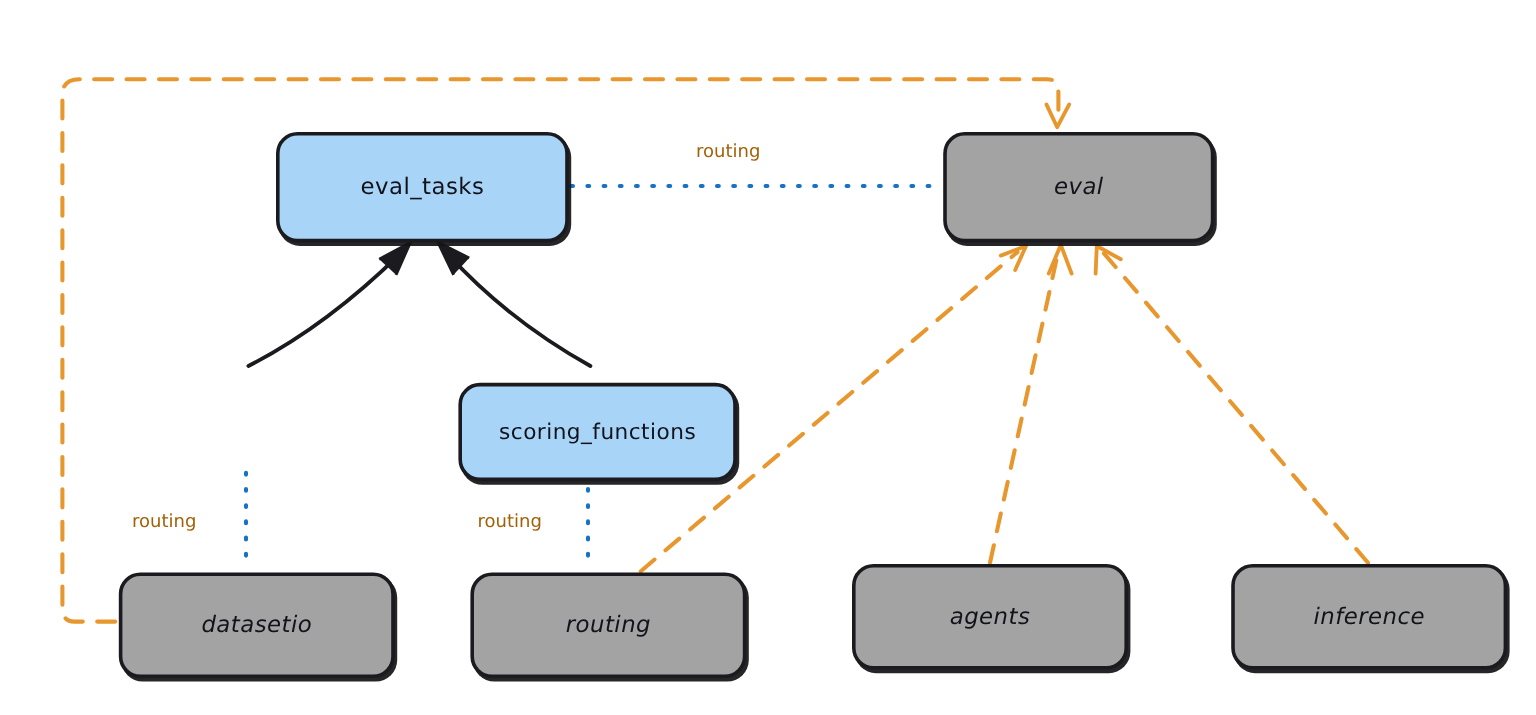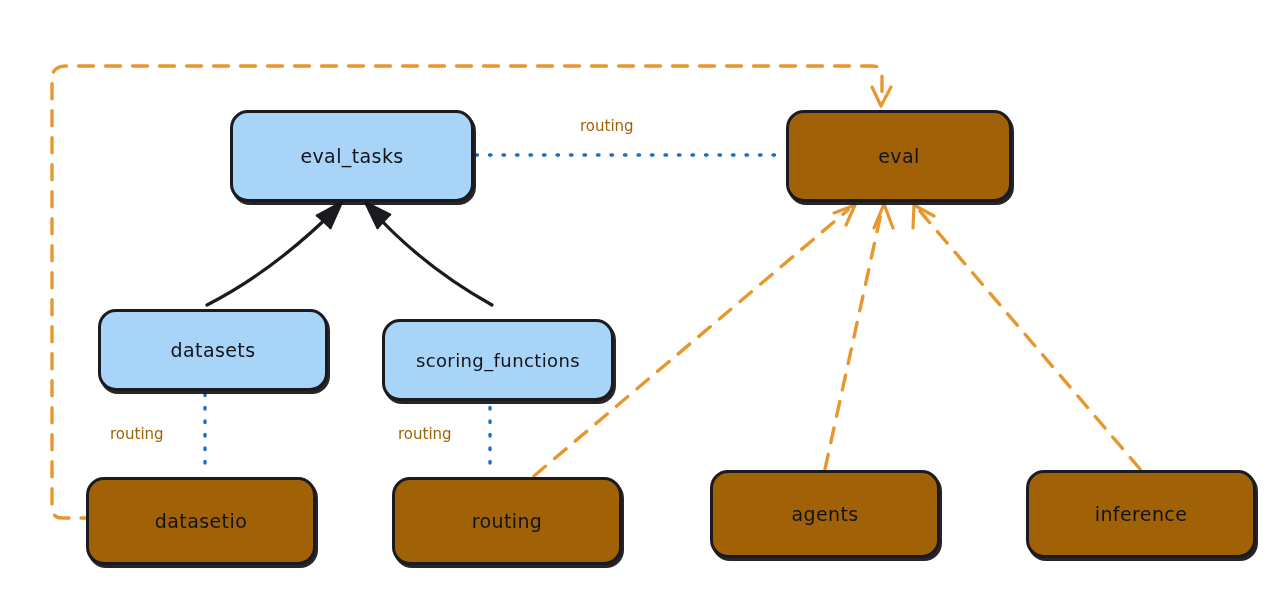--- a/index.html
+++ b/index.html
@@ -28,21 +28,21 @@
     position: absolute;
     box-sizing: border-box;
     border: 3.2px solid #1b1b1f;
     border-radius: 18px;
     display: flex;
     align-items: center;
     justify-content: center;
     box-shadow: 2px 3px 0 0 rgba(20,20,22,0.92);
   }
   .node.blue  { background: #a8d4f7; }
-  .node.green { background: #a16207; }
+  .node.green { background: #a3a3a3; font-style: italic; }
   .node-label {
     font-family: "DejaVu Sans", sans-serif;
     font-size: 19px;
     letter-spacing: 0.4px;
     color: #12131a;
     white-space: nowrap;
     user-select: none;
   }
   .node-label.small { font-size: 18px; }
   .edge-label {
@@ -111,29 +111,26 @@
   <div class="edge-label" style="left:398px; top:425px;">routing</div>
 
   <div class="node blue" style="left:230px; top:110px; width:244px; height:92px;text-align:right;">
     <span class="node-label">eval_tasks</span>
   </div>
 
   <div class="node green" style="left:786px; top:110px; width:226px; height:92px;">
     <span class="node-label">eval</span>
   </div>
 
-  <div class="node blue" style="left:98px; top:309px; width:230px; height:82px;">
-    <span class="node-label">datasets</span>
-  </div>
 
   <div class="node blue" style="left:382px; top:319px; width:232px; height:82px;">
     <span class="node-label small">scoring_functions</span>
   </div>
 
-  <div class="node green" style="left:86px; top:477px; width:230px; height:88px;">
+  <div class="node green" style="left:99px; top:477px; width:230px; height:88px;">
     <span class="node-label">datasetio</span>
   </div>
 
   <div class="node green" style="left:392px; top:477px; width:230px; height:88px;">
     <span class="node-label">routing</span>
   </div>
 
   <div class="node green" style="left:1026px; top:470px; width:230px; height:88px;">
     <span class="node-label">inference</span>
   </div>

